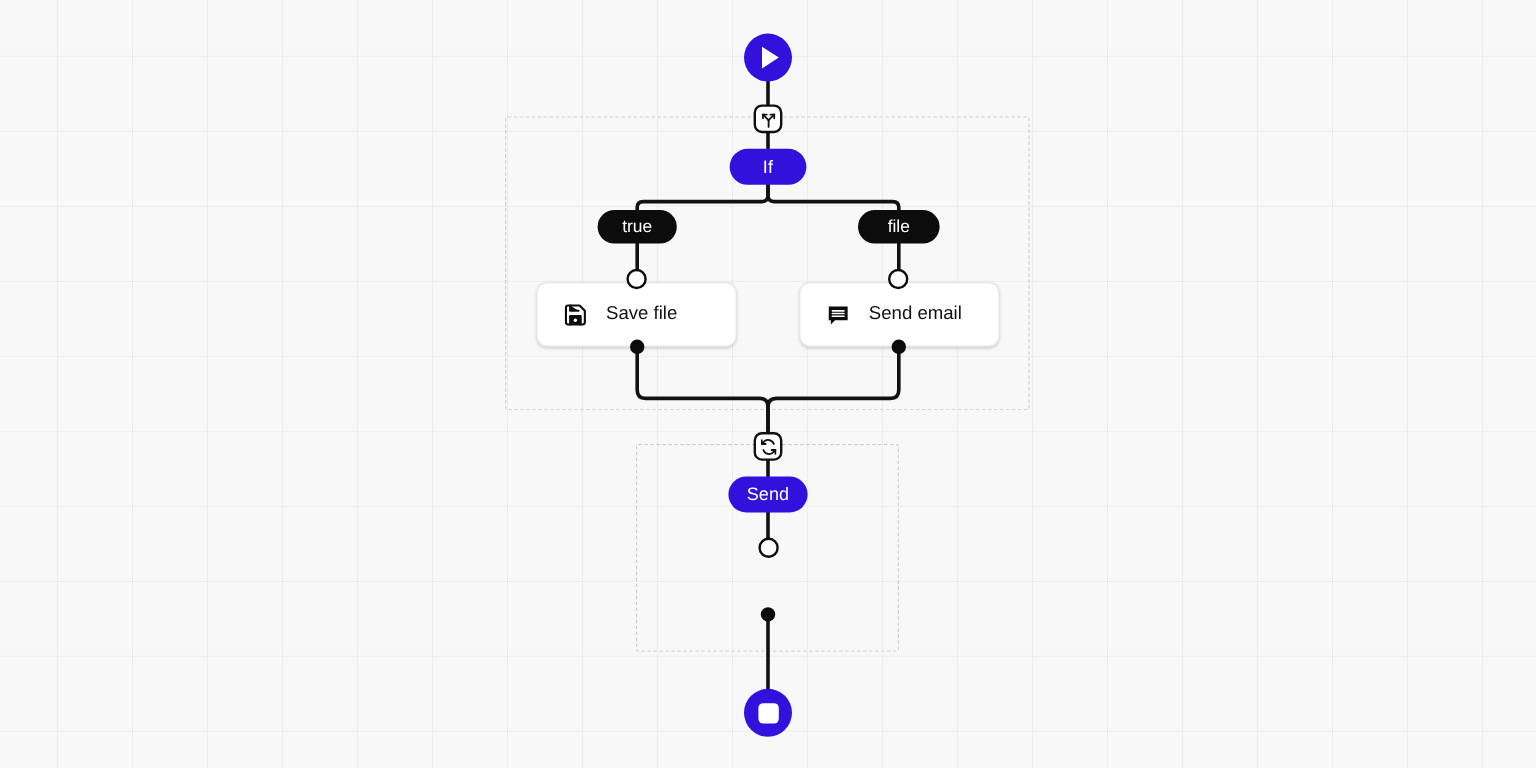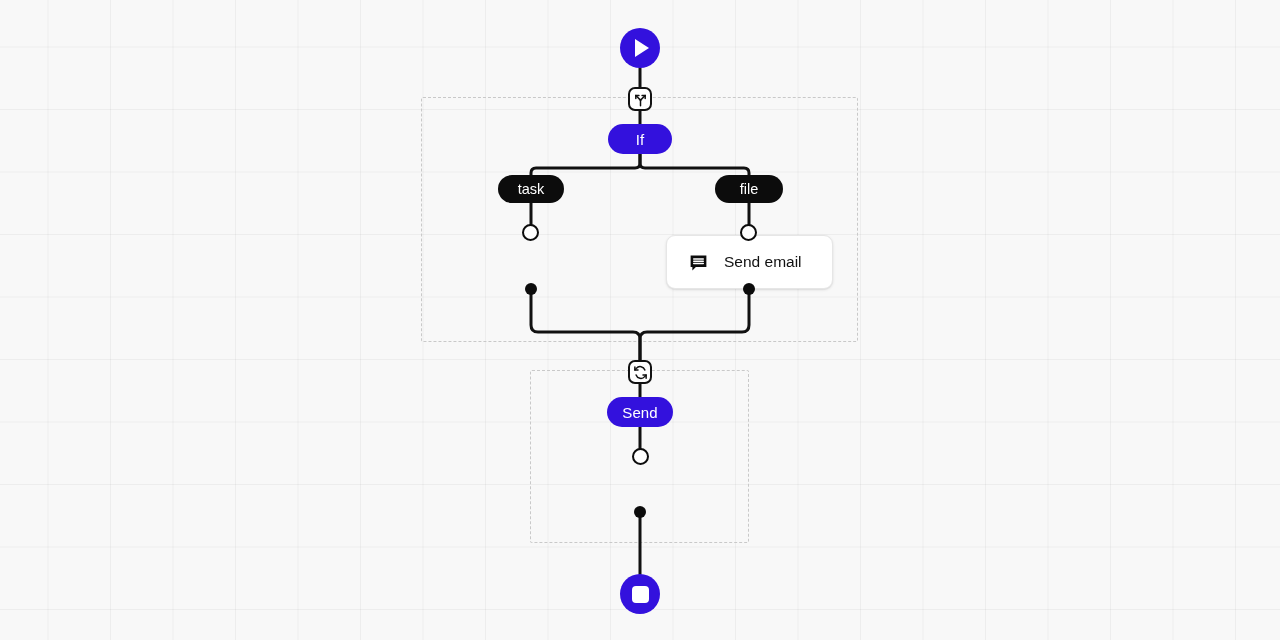--- a/index.html
+++ b/index.html
@@ -201,27 +201,38 @@
       <path d="M19.5 5.5 L14.5 5.5"></path>
       <path d="M19.5 5.5 L19.5 10.5"></path>
     </svg>
   </div>
 
   <div class="pill-blue" style="left:608px; top:124px; width:64px;">
     <span>If</span>
   </div>
 
   <div class="pill-black" style="left:498px; top:175px; width:66px;">
-    <span>task</span>
+    <span>true</span>
   </div>
 
   <div class="pill-black" style="left:715px; top:175px; width:68px;">
     <span>file</span>
   </div>
 
+  <div class="card" style="left:447px; top:235px; width:167px;">
+    <span class="card-icon">
+      <svg width="21" height="21" viewBox="0 0 24 24" fill="none" stroke="#0c0c0c" stroke-width="2" stroke-linecap="round" stroke-linejoin="round">
+        <path d="M19 21H5a2 2 0 0 1-2-2V5a2 2 0 0 1 2-2h11l5 5v11a2 2 0 0 1-2 2z"></path>
+        <path d="M17 21v-8H7v8" fill="#0c0c0c"></path>
+        <path d="M7 3v5h8" fill="#0c0c0c"></path>
+        <circle cx="12" cy="17" r="1.6" fill="#ffffff" stroke="none"></circle>
+      </svg>
+    </span>
+    <span class="card-label">Save file</span>
+  </div>
   <div class="port in" style="left:522px; top:224px;"></div>
   <div class="port out" style="left:525px; top:283px;"></div>
 
   <div class="card" style="left:666px; top:235px; width:167px;">
     <span class="card-icon">
       <svg width="21" height="21" viewBox="0 0 24 24">
         <path d="M3 4h18v13H9l-4 4v-4H3z" fill="#0c0c0c"></path>
         <path d="M6.5 8h11M6.5 10.6h11M6.5 13.2h11" stroke="#ffffff" stroke-width="1.6" stroke-linecap="round"></path>
       </svg>
     </span>

